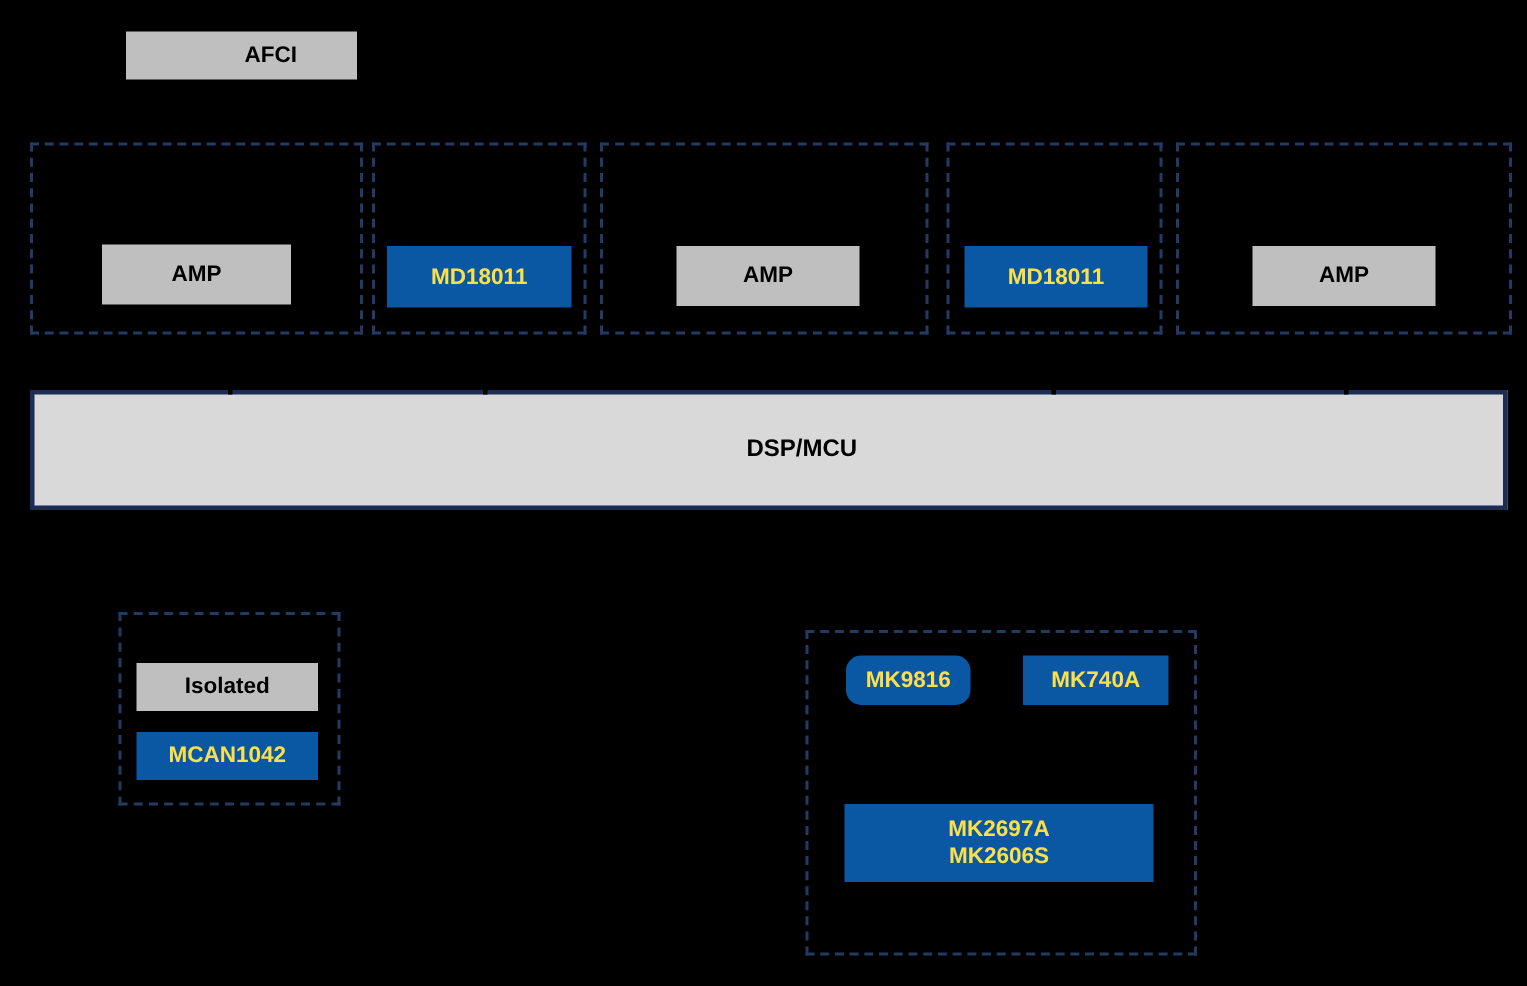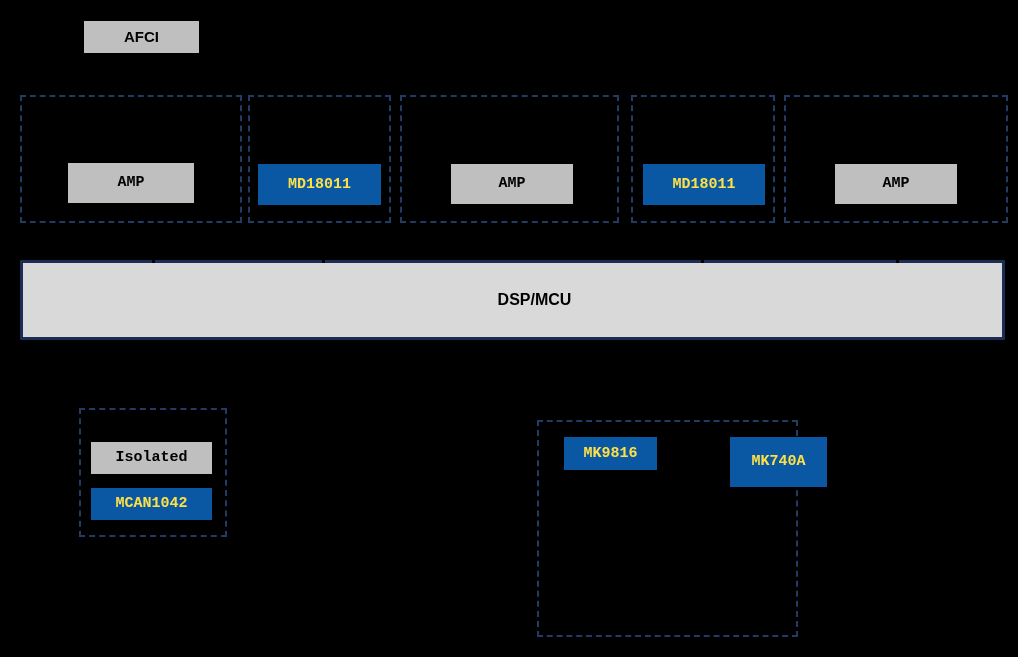--- a/index.html
+++ b/index.html
@@ -31,21 +31,20 @@
   }
   .chip.blue {
     background: #0A58A4;
     color: #fde047;
   }
   .dashed-group {
     position: absolute;
     border: 2px dashed #233A63;
     box-sizing: border-box;
     background: transparent;
-    font-family: Liberation Mono, monospace;
   }
   .dsp-bar {
     position: absolute;
     left: 20px;
     top: 260px;
     width: 985px;
     height: 80px;
     box-sizing: border-box;
     background: #D9D9D9;
     border: 3px solid #1B2D53;
@@ -58,21 +57,21 @@
     padding-left: 44px;
   }
   .tick {
     position: absolute;
     width: 3px;
     height: 3px;
     top: -3px;
     background: #000000;
   }
   
-  .afci { left: 84px; top: 21px; width: 115px; height: 32px; }
+  .afci { left: 84px; top: 21px; width: 115px; height: 32px; padding-left: 39px; }
 
   
   .g1 { left: 20px;  top: 95px; width: 222px; height: 128px; }
   .g2 { left: 248px; top: 95px; width: 143px; height: 128px; }
   .g3 { left: 400px; top: 95px; width: 219px; height: 128px; }
   .g4 { left: 631px; top: 95px; width: 144px; height: 128px; }
   .g5 { left: 784px; top: 95px; width: 224px; height: 128px; }
 
   .g1 .chip { left: 46px; top: 66px; width: 126px; height: 40px; }
   .g2 .chip { left: 8px;  top: 67px; width: 123px; height: 41px; }
@@ -80,22 +79,22 @@
   .g4 .chip { left: 10px; top: 67px; width: 122px; height: 41px; }
   .g5 .chip { left: 49px; top: 67px; width: 122px; height: 40px; }
 
   
   .iso-group { left: 79px; top: 408px; width: 148px; height: 129px; }
   .iso-group .chip-isolated { left: 10px; top: 32px; width: 121px; height: 32px; }
   .iso-group .chip-mcan     { left: 10px; top: 78px; width: 121px; height: 32px; }
 
   
   .mk-group { left: 537px; top: 420px; width: 261px; height: 217px; }
-  .mk-group .chip-mk9816 { left: 25px;  top: 15px;  width: 93px;  height: 33px; }
-  .mk-group .chip-mk740a { left: 143px; top: 15px;  width: 97px;  height: 50px; margin-left: 48px; }
+  .mk-group .chip-mk9816 { left: 25px;  top: 15px;  width: 83px;  height: 33px; border-radius: 10px; }
+  .mk-group .chip-mk740a { left: 143px; top: 15px;  width: 97px;  height: 33px; }
   .mk-group .chip-mkbig  { left: 24px;  top: 114px; width: 206px; height: 52px; flex-direction: column; }
 </style>
 </head>
 <body>
 
 <div class="canvas">
 
   <div class="chip gray afci">AFCI</div>
 
   <div class="dashed-group g1">
@@ -127,15 +126,19 @@
   </div>
 
   <div class="dashed-group iso-group">
     <div class="chip gray chip-isolated">Isolated</div>
     <div class="chip blue chip-mcan">MCAN1042</div>
   </div>
 
   <div class="dashed-group mk-group">
     <div class="chip blue chip-mk9816">MK9816</div>
     <div class="chip blue chip-mk740a">MK740A</div>
+    <div class="chip blue chip-mkbig">
+      <span>MK2697A</span>
+      <span>MK2606S</span>
+    </div>
   </div>
 
 </div>
 
 </body></html>

